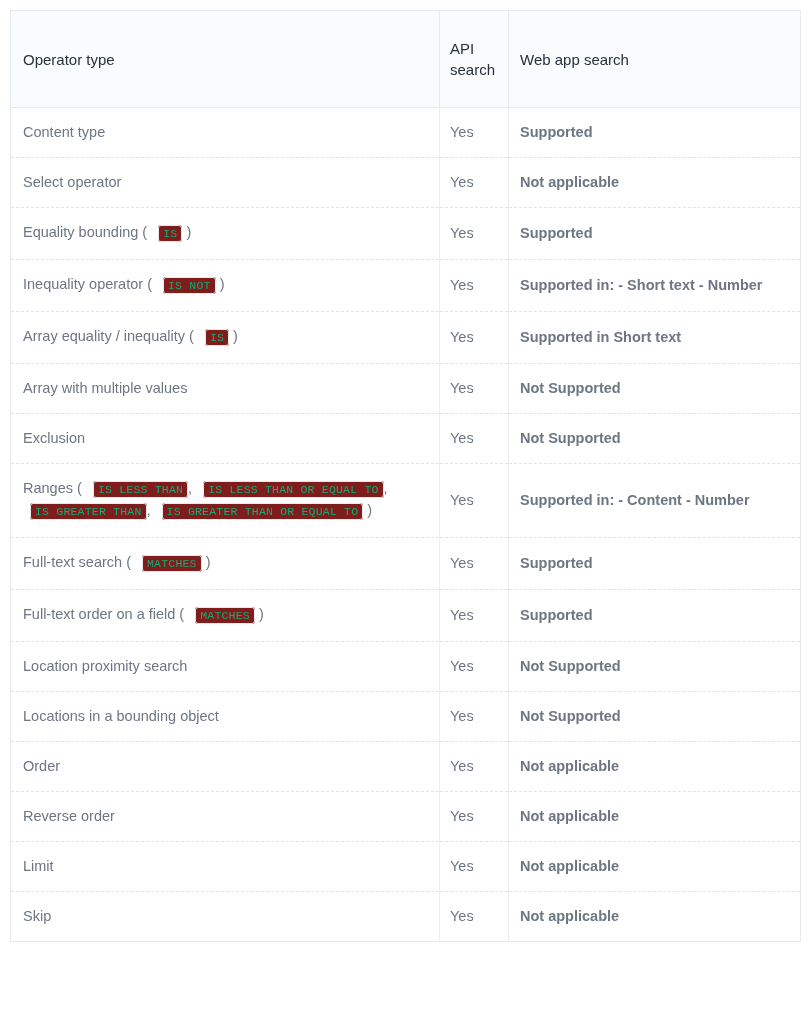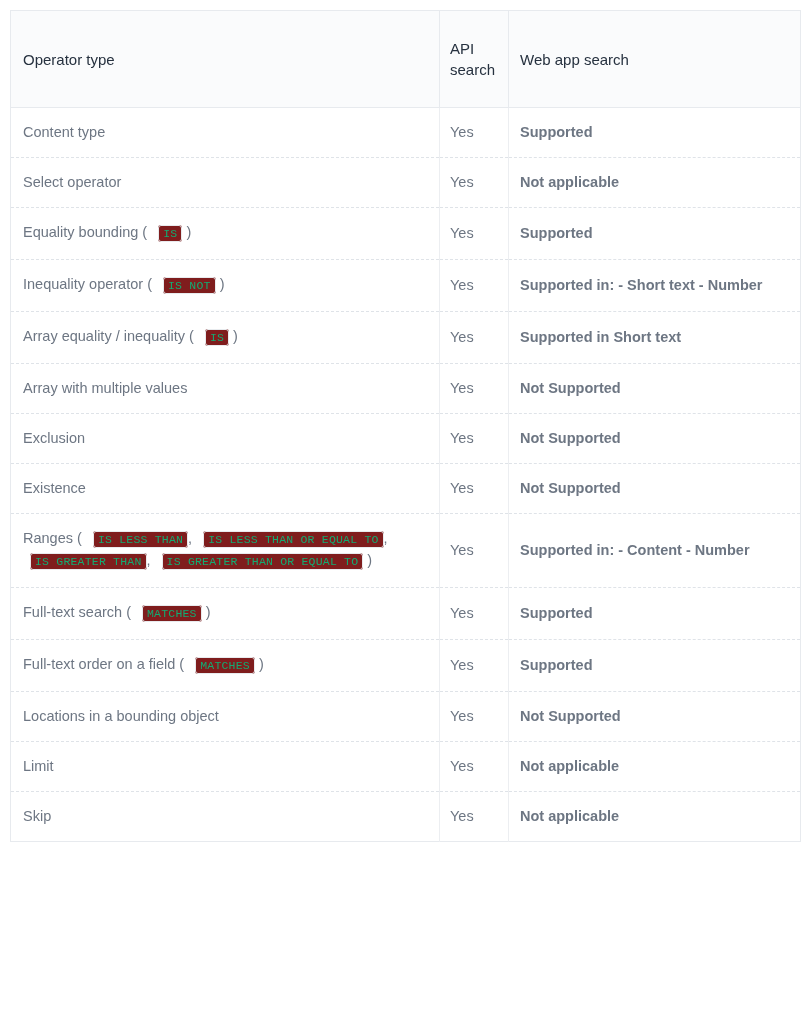--- a/index.html
+++ b/index.html
@@ -128,44 +128,54 @@
         <tr class="row-h">
           <td class="cell-op"><span class="op-text">Array with multiple values</span></td>
           <td class="cell-api">Yes</td>
           <td class="cell-web">Not Supported</td>
         </tr>
         <tr class="row-h">
           <td class="cell-op"><span class="op-text">Exclusion</span></td>
           <td class="cell-api">Yes</td>
           <td class="cell-web">Not Supported</td>
         </tr>
-        <tr class="row-h">
-          <td class="cell-op"><span class="op-text">Existence</span></td>
-          <td class="cell-api">Yes</td>
-          <td class="cell-web">Not Supported</td>
-        </tr>
         <tr class="row-tall">
           <td class="cell-op"><span class="op-text">Ranges</span><span class="paren"> (</span> <code class="tok">IS LESS THAN</code><span class="comma">,</span> <code class="tok">IS LESS THAN OR EQUAL TO</code><span class="comma">,</span> <code class="tok">IS GREATER THAN</code><span class="comma">,</span> <code class="tok">IS GREATER THAN OR EQUAL TO</code><span class="paren"> )</span></td>
           <td class="cell-api">Yes</td>
           <td class="cell-web">Supported in: - Content - Number</td>
         </tr>
         <tr class="row-h">
           <td class="cell-op"><span class="op-text">Full-text search</span><span class="paren"> (</span> <code class="tok">MATCHES</code><span class="paren"> )</span></td>
           <td class="cell-api">Yes</td>
           <td class="cell-web">Supported</td>
         </tr>
         <tr class="row-h">
           <td class="cell-op"><span class="op-text">Full-text order on a field</span><span class="paren"> (</span> <code class="tok">MATCHES</code><span class="paren"> )</span></td>
           <td class="cell-api">Yes</td>
           <td class="cell-web">Supported</td>
         </tr>
         <tr class="row-h">
+          <td class="cell-op"><span class="op-text">Location proximity search</span></td>
+          <td class="cell-api">Yes</td>
+          <td class="cell-web">Not Supported</td>
+        </tr>
+        <tr class="row-h">
           <td class="cell-op"><span class="op-text">Locations in a bounding object</span></td>
           <td class="cell-api">Yes</td>
           <td class="cell-web">Not Supported</td>
+        </tr>
+        <tr class="row-h">
+          <td class="cell-op"><span class="op-text">Order</span></td>
+          <td class="cell-api">Yes</td>
+          <td class="cell-web">Not applicable</td>
+        </tr>
+        <tr class="row-h">
+          <td class="cell-op"><span class="op-text">Reverse order</span></td>
+          <td class="cell-api">Yes</td>
+          <td class="cell-web">Not applicable</td>
         </tr>
         <tr class="row-h">
           <td class="cell-op"><span class="op-text">Limit</span></td>
           <td class="cell-api">Yes</td>
           <td class="cell-web">Not applicable</td>
         </tr>
         <tr class="row-h">
           <td class="cell-op"><span class="op-text">Skip</span></td>
           <td class="cell-api">Yes</td>
           <td class="cell-web">Not applicable</td>

